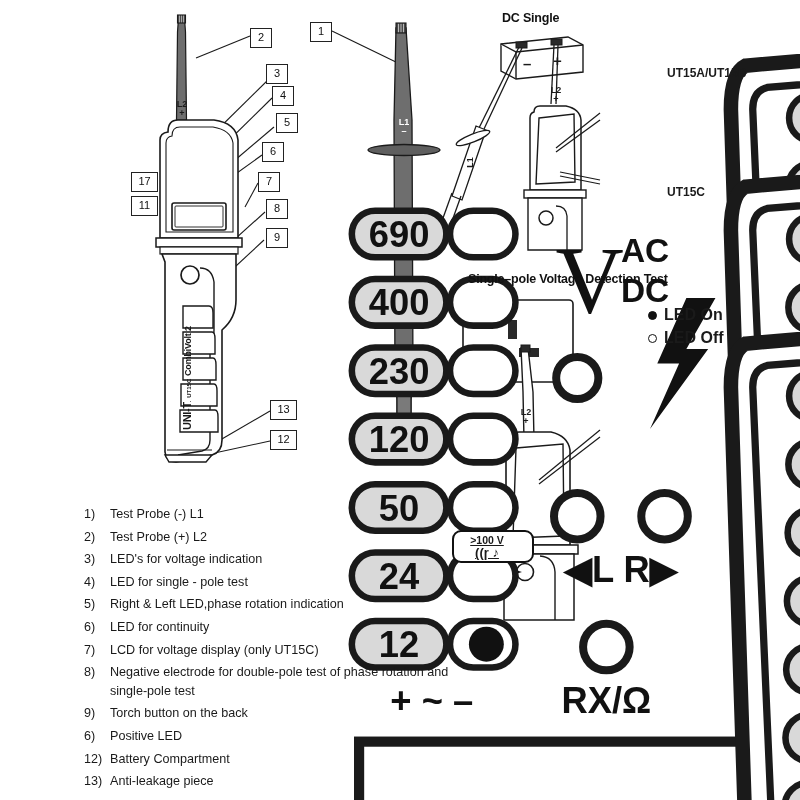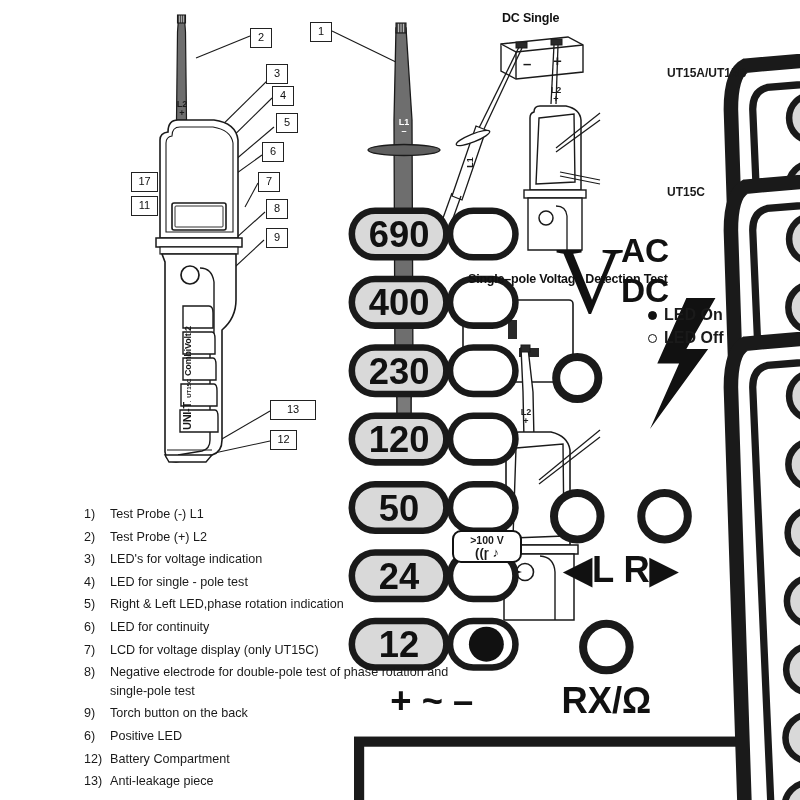--- a/index.html
+++ b/index.html
@@ -44,21 +44,21 @@
   .brand .md{font-size:9px;font-weight:bold;letter-spacing:-.2px;}
 
   
   .plab{position:absolute;font-weight:bold;font-size:9px;text-align:center;
         line-height:9px;}
   .plab.rot{transform-origin:50% 50%;transform:rotate(-90deg);}
   .plab.white{color:#fff;}
 
   
   .bubble{position:absolute;border:2.5px solid #111;border-radius:9px;
-          background:#fff;padding:3px 5px 2px 5px;text-align:center;}
+          background:#fff;padding:3px 17px 2px 5px;text-align:center;text-decoration:underline;}
   .bubble .v{font-weight:bold;font-size:10.5px;line-height:11px;}
   .bubble .snd{font-weight:bold;font-size:13px;line-height:13px;margin-top:0px;}
 
   
   .dcmark{position:absolute;font-weight:bold;font-size:15px;}
 </style>
 </head>
 <body>
 
 <div class="stage">
@@ -435,21 +435,21 @@
 <div class="callout" style="left:310px;top:22px;">1</div>
 <div class="callout" style="left:266px;top:64px;">3</div>
 <div class="callout" style="left:272px;top:86px;">4</div>
 <div class="callout" style="left:276px;top:113px;">5</div>
 <div class="callout" style="left:262px;top:142px;">6</div>
 <div class="callout" style="left:258px;top:172px;">7</div>
 <div class="callout" style="left:266px;top:199px;">8</div>
 <div class="callout" style="left:266px;top:228px;">9</div>
 <div class="callout" style="left:131px;top:172px;width:27px;">17</div>
 <div class="callout" style="left:131px;top:196px;width:27px;">11</div>
-<div class="callout" style="left:270px;top:400px;width:46px;">13</div>
+<div class="callout" style="left:270px;top:400px;width:27px;">13</div>
 <div class="callout" style="left:270px;top:430px;width:27px;">12</div>
 
 <div class="plab" style="left:172px;top:100px;width:20px;">
   <span>L2</span><br>
   <span>+</span>
 </div>
 
 <div class="plab white" style="left:394px;top:118px;width:20px;">
   <span>L1</span><br>
   <span>–</span>

